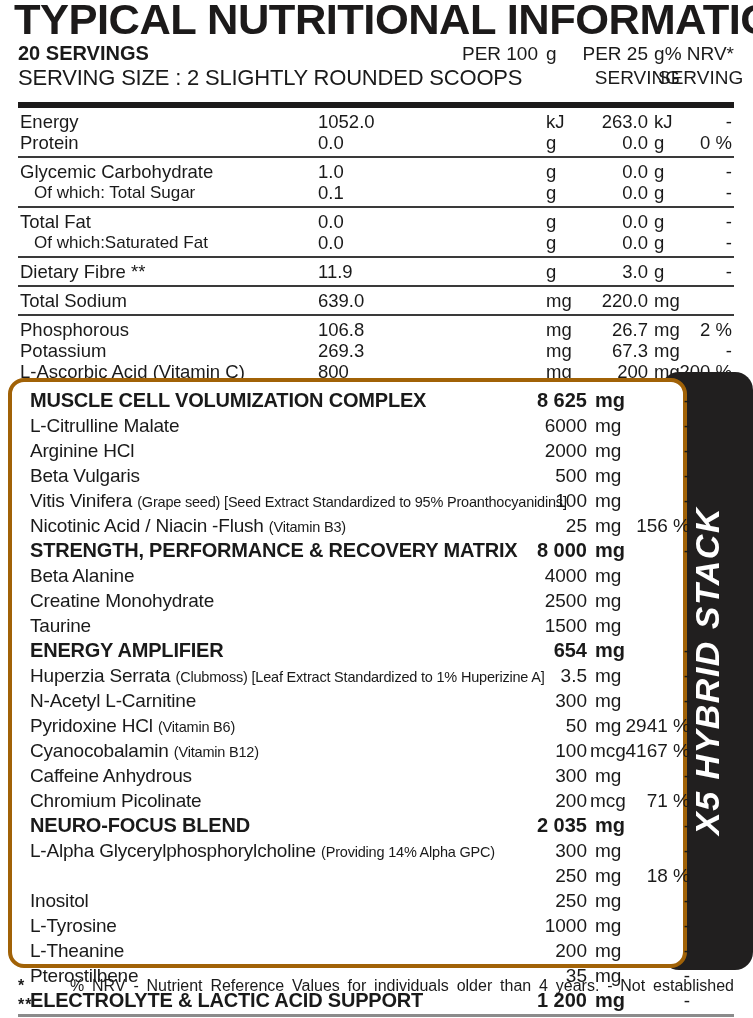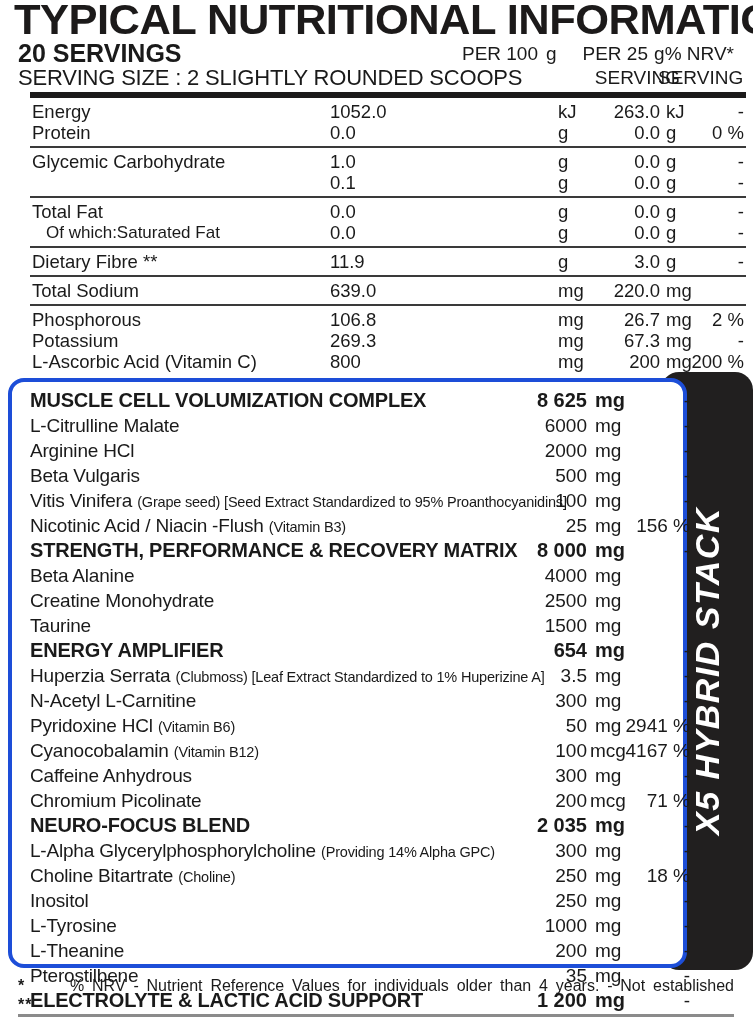--- a/index.html
+++ b/index.html
@@ -47,21 +47,21 @@
   .hdr-line {
     position: absolute;
     white-space: nowrap;
     font-weight: 400;
     font-size: 19px;
     line-height: 23px;
   }
   #servings-count {
     left: 0; top: 0;
     font-weight: 700;
-    font-size: 25px;
+    font-size: 20px;
   }
   #serving-size {
     left: 0; top: 24px;
     font-weight: 400;
     font-size: 22px;
     letter-spacing: -0.2px;
   }
   #hdr-per100 {
     left: 330px; top: 0;
     width: 190px;
@@ -95,23 +95,22 @@
   #hdr-nrv-serving {
     left: 640px; top: 24px;
     width: 76px;
     text-align: right;
   }
 
   
   #upper-table {
     position: absolute;
     left: 18px;
-    top: 92px;
+    top: 102px;
     width: 716px;
-    margin-left: 12px;
   }
   .rule-thick {
     height: 6px;
     background: #1c1a1a;
     margin: 0;
   }
   .rule-thin {
     height: 2px;
     background: #3a3a3a;
     margin: 0;
@@ -188,21 +187,21 @@
     letter-spacing: 1.5px;
   }
 
   
   #blend-box {
     position: absolute;
     left: 8px;
     top: 378px;
     width: 679px;
     height: 590px;
-    border: 4px solid #1d4ed8;
+    border: 4px solid #a16207;
     border-radius: 16px;
     box-sizing: border-box;
     background: #ffffff;
     z-index: 3;
   }
   #blend-inner {
     position: absolute;
     left: 0; top: 0;
     width: 100%;
     padding: 6px 0 0 0;
@@ -341,20 +340,21 @@
     <div class="nut-group">
       <div class="nut-row">
         <div class="nut-name">Glycemic Carbohydrate</div>
         <div class="v-100">1.0</div>
         <div class="u-100">g</div>
         <div class="v-25">0.0</div>
         <div class="u-25">g</div>
         <div class="v-nrv">-</div>
       </div>
       <div class="nut-row">
+        <div class="nut-name indent">Of which: Total Sugar</div>
         <div class="v-100">0.1</div>
         <div class="u-100">g</div>
         <div class="v-25">0.0</div>
         <div class="u-25">g</div>
         <div class="v-nrv">-</div>
       </div>
     </div>
     <div class="rule-thin"></div>
     <div class="nut-group">
       <div class="nut-row">
@@ -539,21 +539,20 @@
         <div class="b-unit">mg</div>
         <div class="b-nrv">-</div>
       </div>
       <div class="blend-row">
         <div class="b-name"><span>L-Alpha Glycerylphosphorylcholine</span><span> </span><span class="sub">(Providing 14% Alpha GPC)</span></div>
         <div class="b-amt">300</div>
         <div class="b-unit">mg</div>
         <div class="b-nrv">-</div>
       </div>
       <div class="blend-row">
-        <div class="b-name"><span>Choline Bitartrate</span><span> </span><span class="sub">(Choline)</span></div>
         <div class="b-amt">250</div>
         <div class="b-unit">mg</div>
         <div class="b-nrv">18 %</div>
       </div>
       <div class="blend-row">
         <div class="b-name"><span>Inositol</span></div>
         <div class="b-amt">250</div>
         <div class="b-unit">mg</div>
         <div class="b-nrv">-</div>
       </div>

